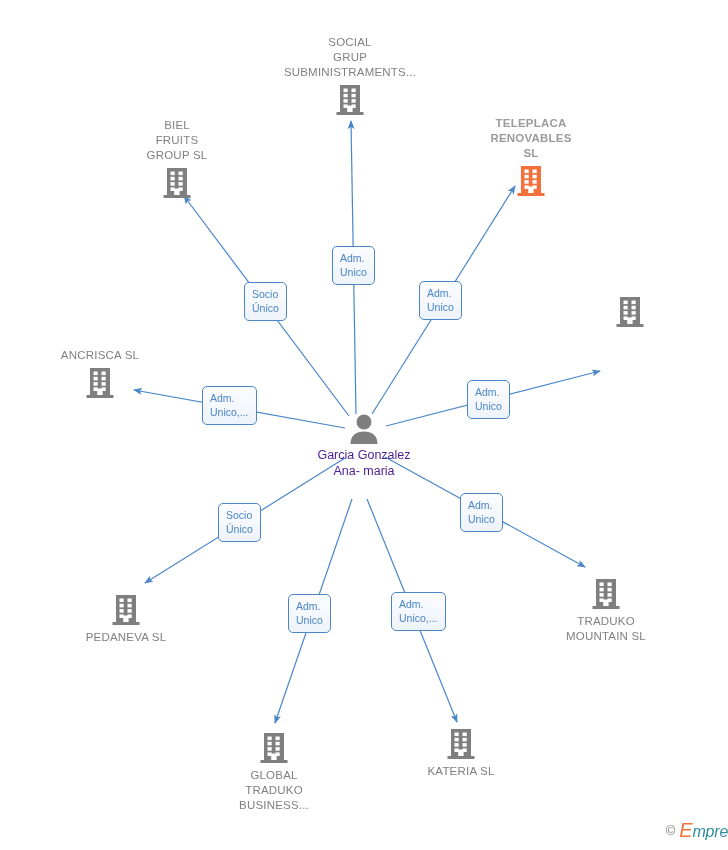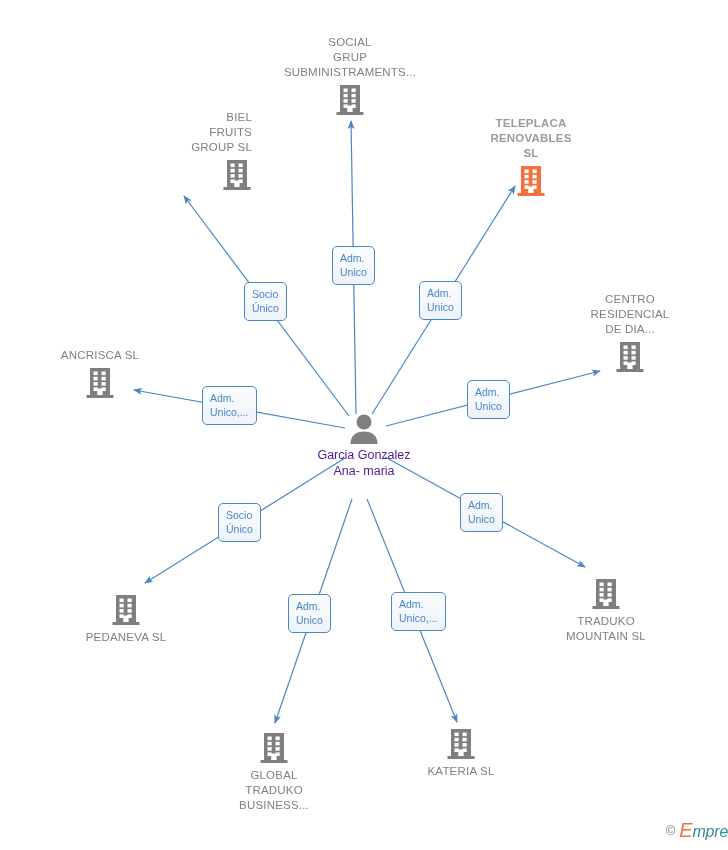--- a/index.html
+++ b/index.html
@@ -157,44 +157,41 @@
               <rect x="8.5" y="9.8" width="4.2" height="3.6" fill="#ffffff"></rect>
               <rect x="16.5" y="9.8" width="4.2" height="3.6" fill="#ffffff"></rect>
               <rect x="8.5" y="15.1" width="4.2" height="3.6" fill="#ffffff"></rect>
               <rect x="16.5" y="15.1" width="4.2" height="3.6" fill="#ffffff"></rect>
               <rect x="8.5" y="20.4" width="4.2" height="3.6" fill="#ffffff"></rect>
               <rect x="16.5" y="20.4" width="4.2" height="3.6" fill="#ffffff"></rect>
               <rect x="12.2" y="21.5" width="5.4" height="6.5" fill="#ffffff"></rect>
             </g>
           </svg></span>
       </div>
-      <div class="node label-top" style="left: 177px; top: 110px; text-align: right;">
+      <div class="node label-top" style="left: 177px; top: 118px;">
         <div class="node-label">BIEL
 FRUITS
 GROUP  SL</div>
         <span class="icon-wrap"><svg width="30" height="32" viewBox="0 0 30 32">
             <g fill="#7f7f7f">
               <path d="M5,1 h20 v27 h-20 z"></path>
               <rect x="1.5" y="28" width="27" height="3"></rect>
               <rect x="8.5" y="4.5" width="4.2" height="3.6" fill="#ffffff"></rect>
               <rect x="16.5" y="4.5" width="4.2" height="3.6" fill="#ffffff"></rect>
               <rect x="8.5" y="9.8" width="4.2" height="3.6" fill="#ffffff"></rect>
               <rect x="16.5" y="9.8" width="4.2" height="3.6" fill="#ffffff"></rect>
               <rect x="8.5" y="15.1" width="4.2" height="3.6" fill="#ffffff"></rect>
               <rect x="16.5" y="15.1" width="4.2" height="3.6" fill="#ffffff"></rect>
               <rect x="8.5" y="20.4" width="4.2" height="3.6" fill="#ffffff"></rect>
               <rect x="16.5" y="20.4" width="4.2" height="3.6" fill="#ffffff"></rect>
               <rect x="12.2" y="21.5" width="5.4" height="6.5" fill="#ffffff"></rect>
             </g>
           </svg></span>
       </div>
       <div class="node label-top" style="left: 630px; top: 292px;">
-        <div class="node-label">CENTRO
-RESIDENCIAL
-DE DIA...</div>
         <span class="icon-wrap"><svg width="30" height="32" viewBox="0 0 30 32">
             <g fill="#7f7f7f">
               <path d="M5,1 h20 v27 h-20 z"></path>
               <rect x="1.5" y="28" width="27" height="3"></rect>
               <rect x="8.5" y="4.5" width="4.2" height="3.6" fill="#ffffff"></rect>
               <rect x="16.5" y="4.5" width="4.2" height="3.6" fill="#ffffff"></rect>
               <rect x="8.5" y="9.8" width="4.2" height="3.6" fill="#ffffff"></rect>
               <rect x="16.5" y="9.8" width="4.2" height="3.6" fill="#ffffff"></rect>
               <rect x="8.5" y="15.1" width="4.2" height="3.6" fill="#ffffff"></rect>
               <rect x="16.5" y="15.1" width="4.2" height="3.6" fill="#ffffff"></rect>

